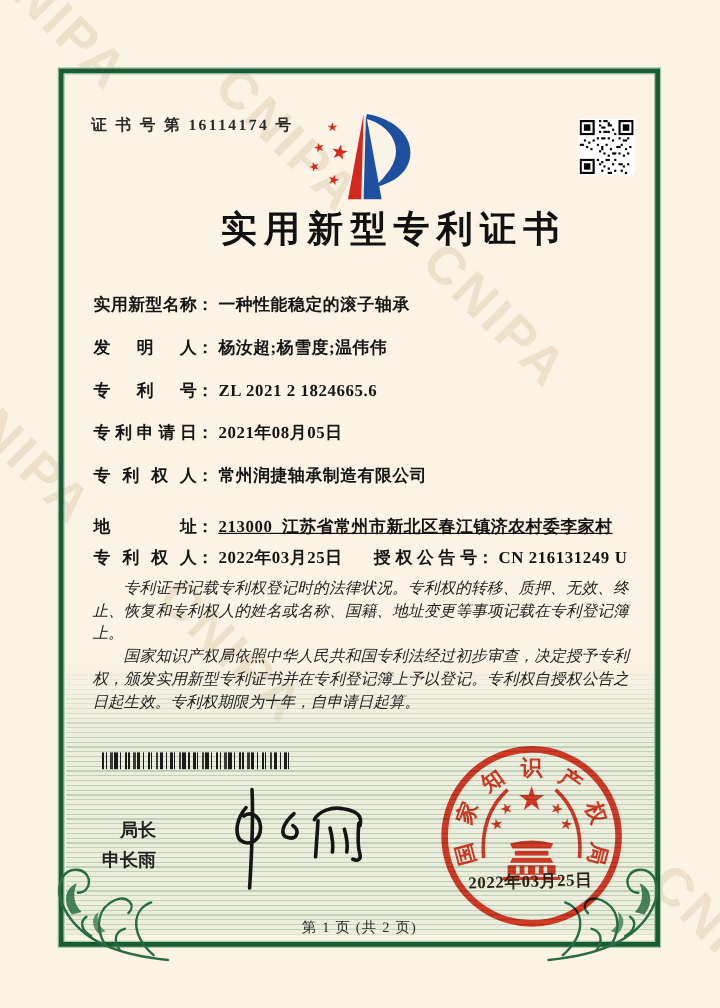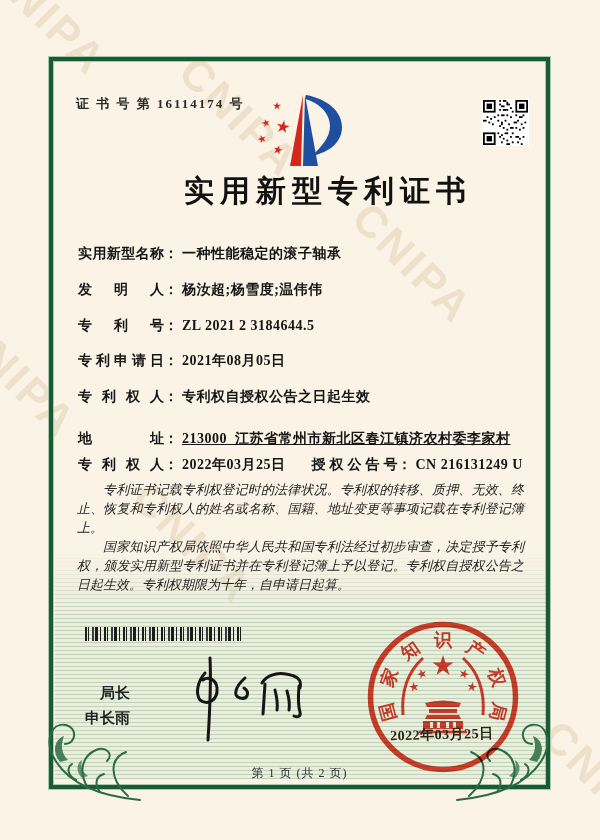--- a/index.html
+++ b/index.html
@@ -217,27 +217,27 @@
   <div class="title">实用新型专利证书</div>
 
   <div class="fields">
     <div class="frow" style="top:245px;">
       <span class="flabel">实用新型名称</span><span class="fcolon">：</span><span class="fval">一种性能稳定的滚子轴承</span>
     </div>
     <div class="frow" style="top:281px;">
       <span class="flabel">发明人</span><span class="fcolon">：</span><span class="fval">杨汝超;杨雪度;温伟伟</span>
     </div>
     <div class="frow" style="top:317px;">
-      <span class="flabel">专利号</span><span class="fcolon">：</span><span class="fval">ZL 2021 2 3184644.5</span>
+      <span class="flabel">专利号</span><span class="fcolon">：</span><span class="fval">ZL 2021 2 1824665.6</span>
     </div>
     <div class="frow" style="top:352px;">
       <span class="flabel">专利申请日</span><span class="fcolon">：</span><span class="fval">2021年08月05日</span>
     </div>
     <div class="frow" style="top:388px;">
-      <span class="flabel">专利权人</span><span class="fcolon">：</span><span class="fval">专利权自授权公告之日起生效</span>
+      <span class="flabel">专利权人</span><span class="fcolon">：</span><span class="fval">常州润捷轴承制造有限公司</span>
     </div>
     <div class="frow" style="top:430px;text-decoration:underline;">
       <span class="flabel">地址</span><span class="fcolon">：</span><span class="fval">213000  江苏省常州市新北区春江镇济农村委李家村</span>
     </div>
     <div class="frow" style="top:456px;">
       <span class="flabel">专利权人</span><span class="fcolon">：</span><span class="fval">2022年03月25日</span><span class="fpair2"><span class="flabel">授权公告号</span><span class="fcolon">：</span><span class="fval">CN 216131249 U</span></span>
     </div>
   </div>
 
   <div class="paras">

